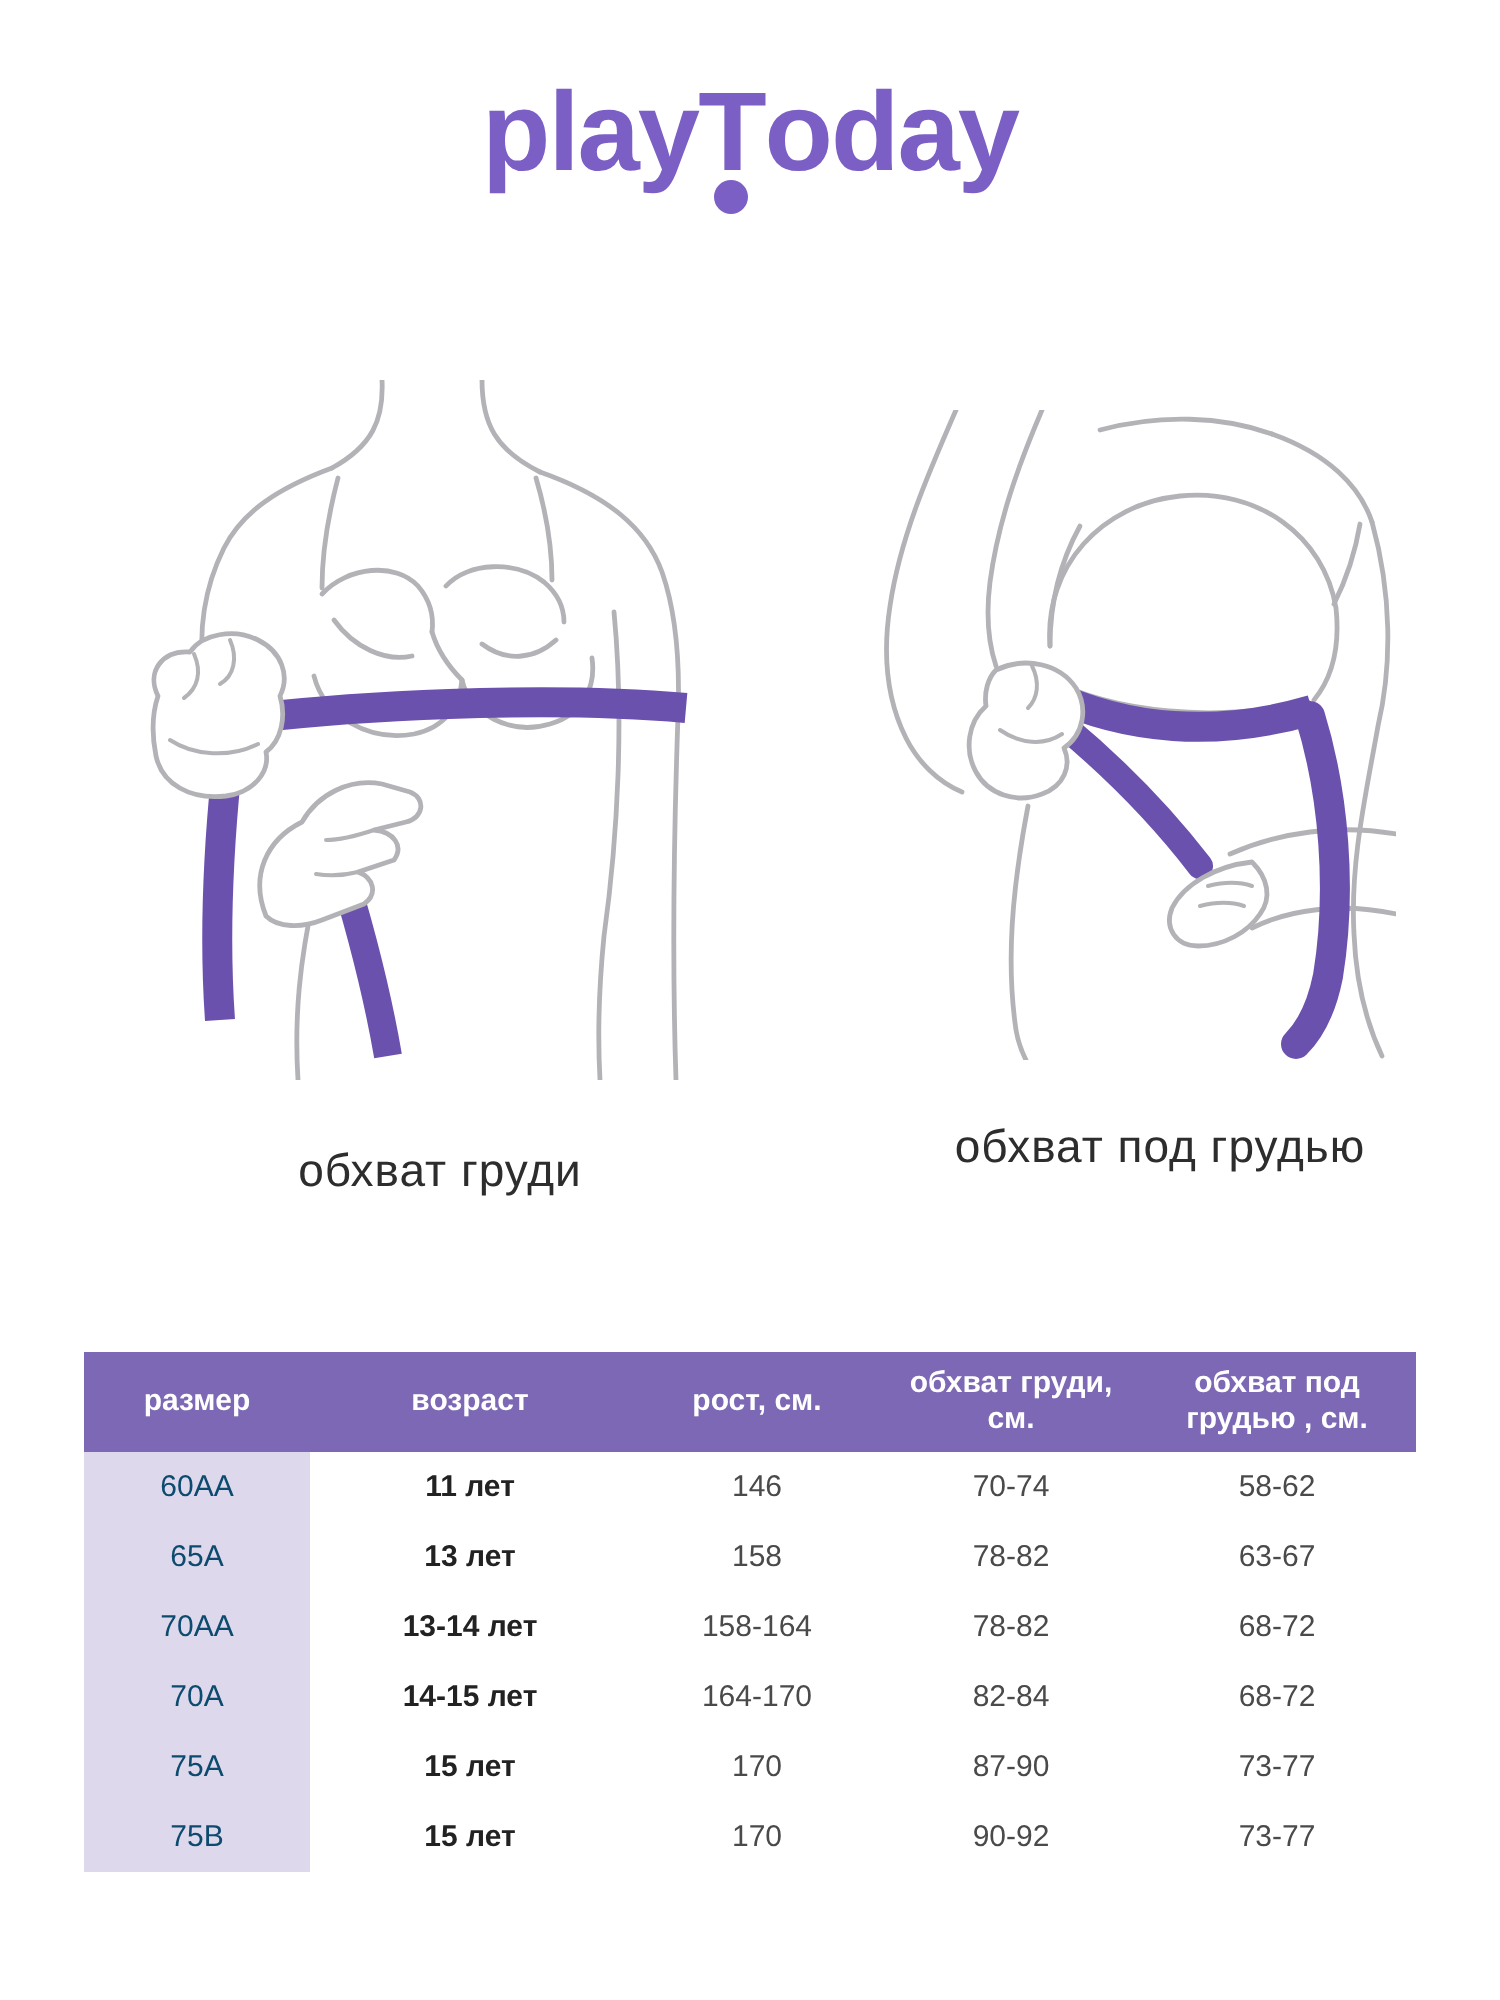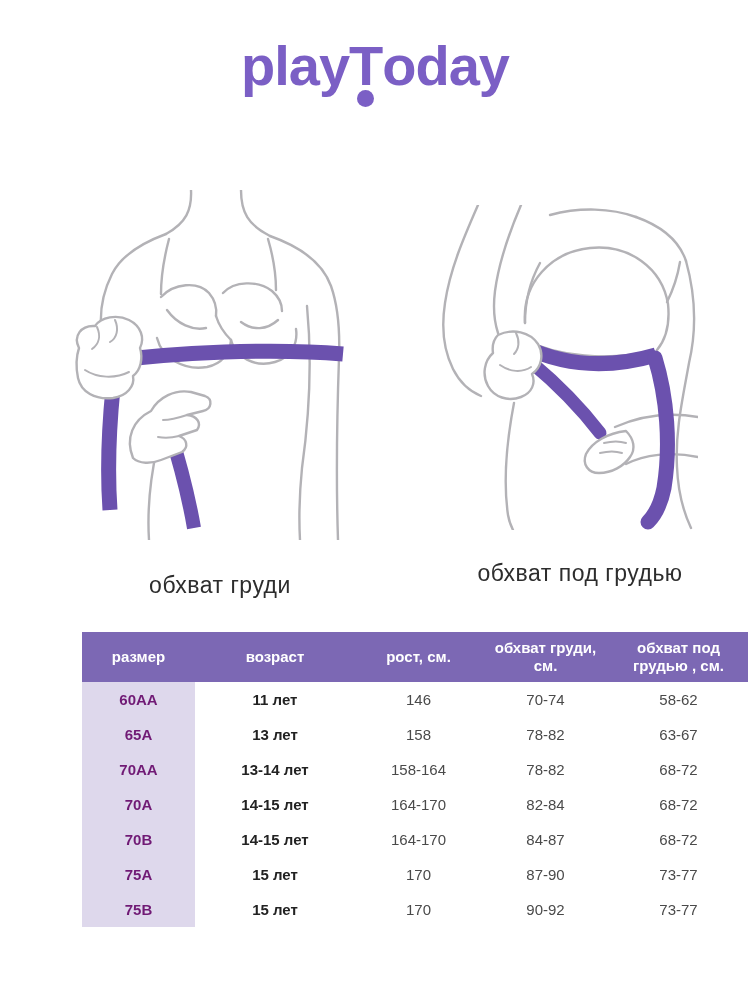--- a/index.html
+++ b/index.html
@@ -19,25 +19,25 @@
   .art path.tape{fill:none;stroke:var(--tape);stroke-linecap:butt;}
   .art path.tape-round{fill:none;stroke:var(--tape);stroke-linecap:round;}
   .art path.hand{fill:#ffffff;stroke:var(--line);stroke-width:2.4;stroke-linejoin:round;}
   .art path.hline{fill:none;stroke:var(--line);stroke-width:2;stroke-linecap:round;}
   
   .caption{position:absolute;top:560px;text-align:center;font-size:23px;color:var(--ink);
         letter-spacing:0.5px;}
   .caption-left{left:45px;width:350px;margin-top:12px;}
   .caption-right{left:439px;width:282px;}
   
-  .size-table{position:absolute;left:42px;top:632px;width:666px;border-collapse:collapse;table-layout:fixed;margin-left:40px;}
+  .size-table{position:absolute;left:42px;top:676px;width:666px;border-collapse:collapse;table-layout:fixed;}
   .size-table th{background:var(--header_bg);color:var(--header_text);height:46px;font-size:15px;
         font-weight:bold;text-align:center;vertical-align:middle;line-height:1.2;padding:2px 6px;}
   .size-table td{height:35px;text-align:center;vertical-align:middle;font-size:15px;padding:0 4px;}
-  .size-table td.c1{background:var(--col1_bg);font-weight:bold;color:#701a75;}
+  .size-table td.c1{background:var(--col1_bg);font-weight:normal;color:#0c4a6e;}
   .size-table td.c2{font-weight:bold;color:#222;}
   .size-table td.c3,.size-table td.c4,.size-table td.c5{color:#4a4a4a;font-weight:normal;}
 </style>
 </head>
 <body>
 
 <div class="page">
 
   <div class="logo">
     <span>play</span><span class="logo-t"><span>T</span><span class="logo-dot"></span></span><span>oday</span>
@@ -150,27 +150,20 @@
         <td class="c5">68-72</td>
       </tr>
       <tr>
         <td class="c1">70A</td>
         <td class="c2">14-15 лет</td>
         <td class="c3">164-170</td>
         <td class="c4">82-84</td>
         <td class="c5">68-72</td>
       </tr>
       <tr>
-        <td class="c1">70B</td>
-        <td class="c2">14-15 лет</td>
-        <td class="c3">164-170</td>
-        <td class="c4">84-87</td>
-        <td class="c5">68-72</td>
-      </tr>
-      <tr>
         <td class="c1">75A</td>
         <td class="c2">15 лет</td>
         <td class="c3">170</td>
         <td class="c4">87-90</td>
         <td class="c5">73-77</td>
       </tr>
       <tr>
         <td class="c1">75B</td>
         <td class="c2">15 лет</td>
         <td class="c3">170</td>

